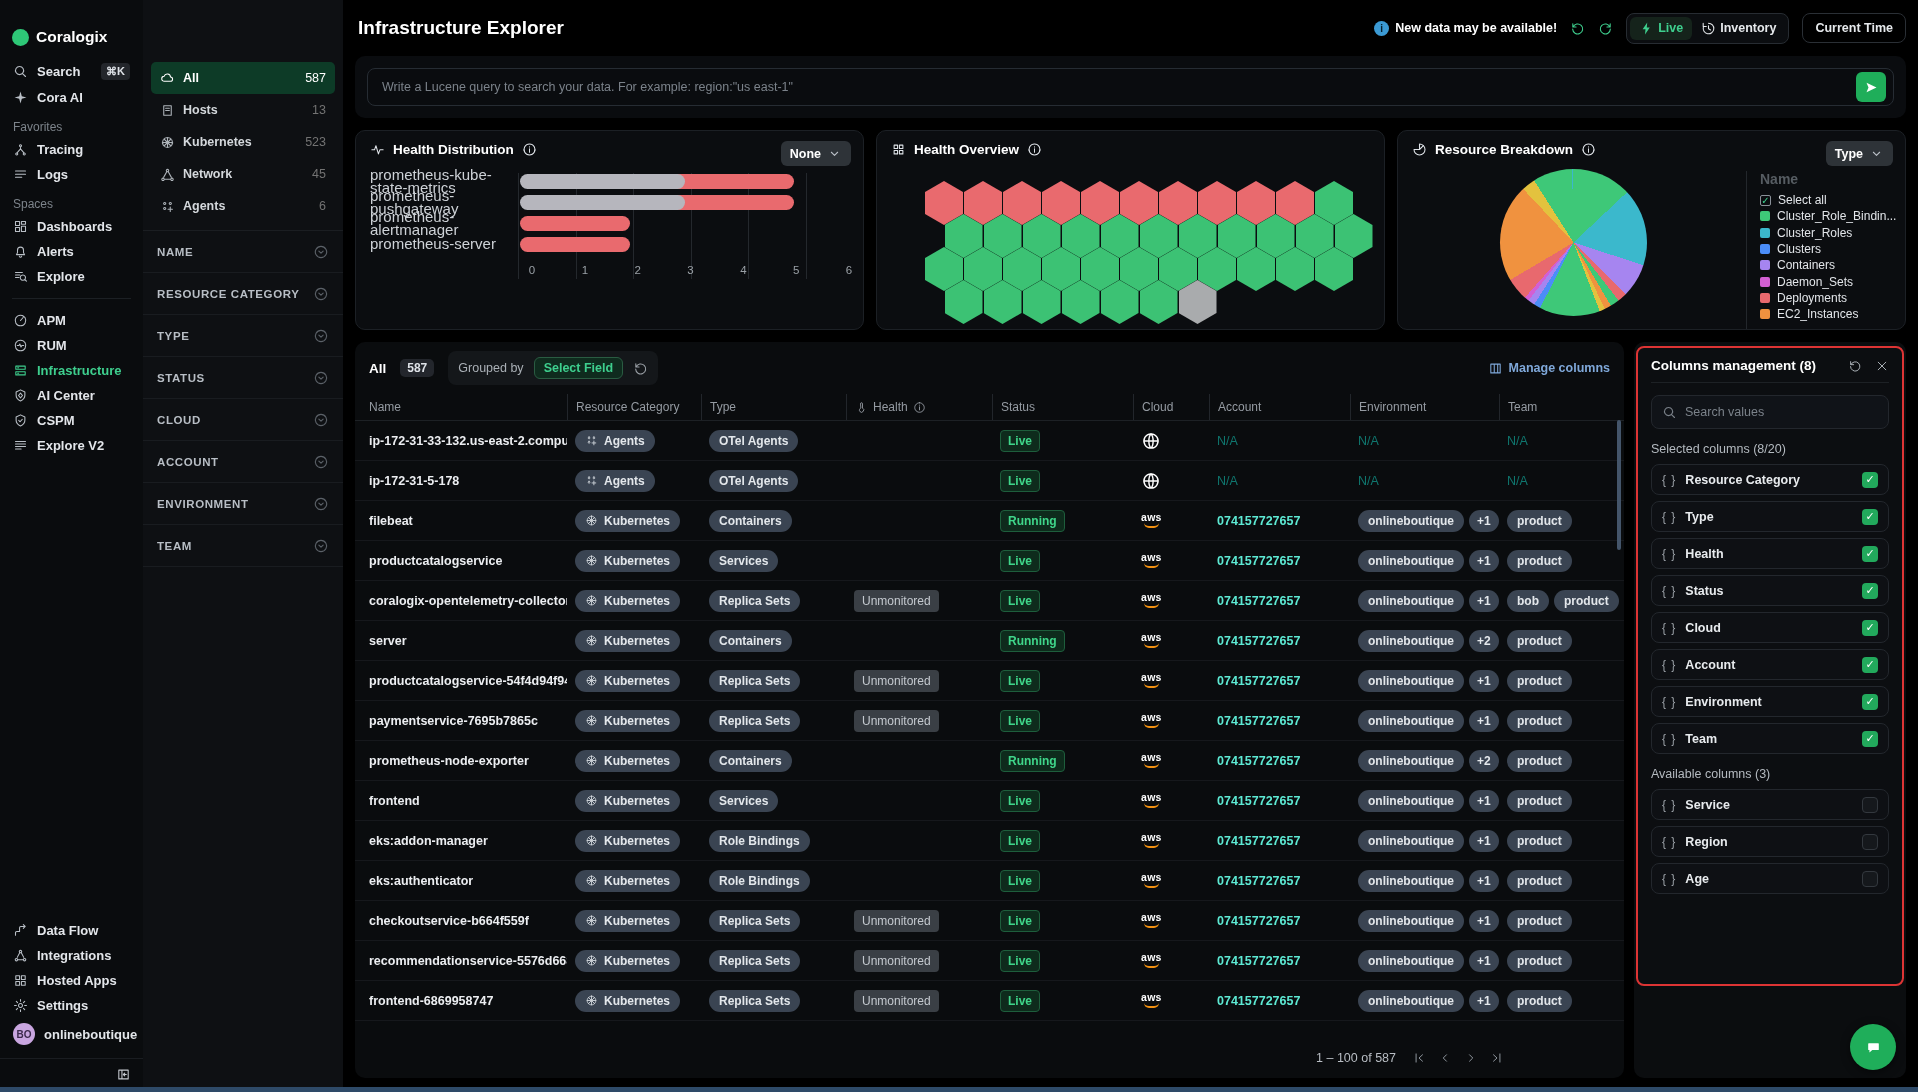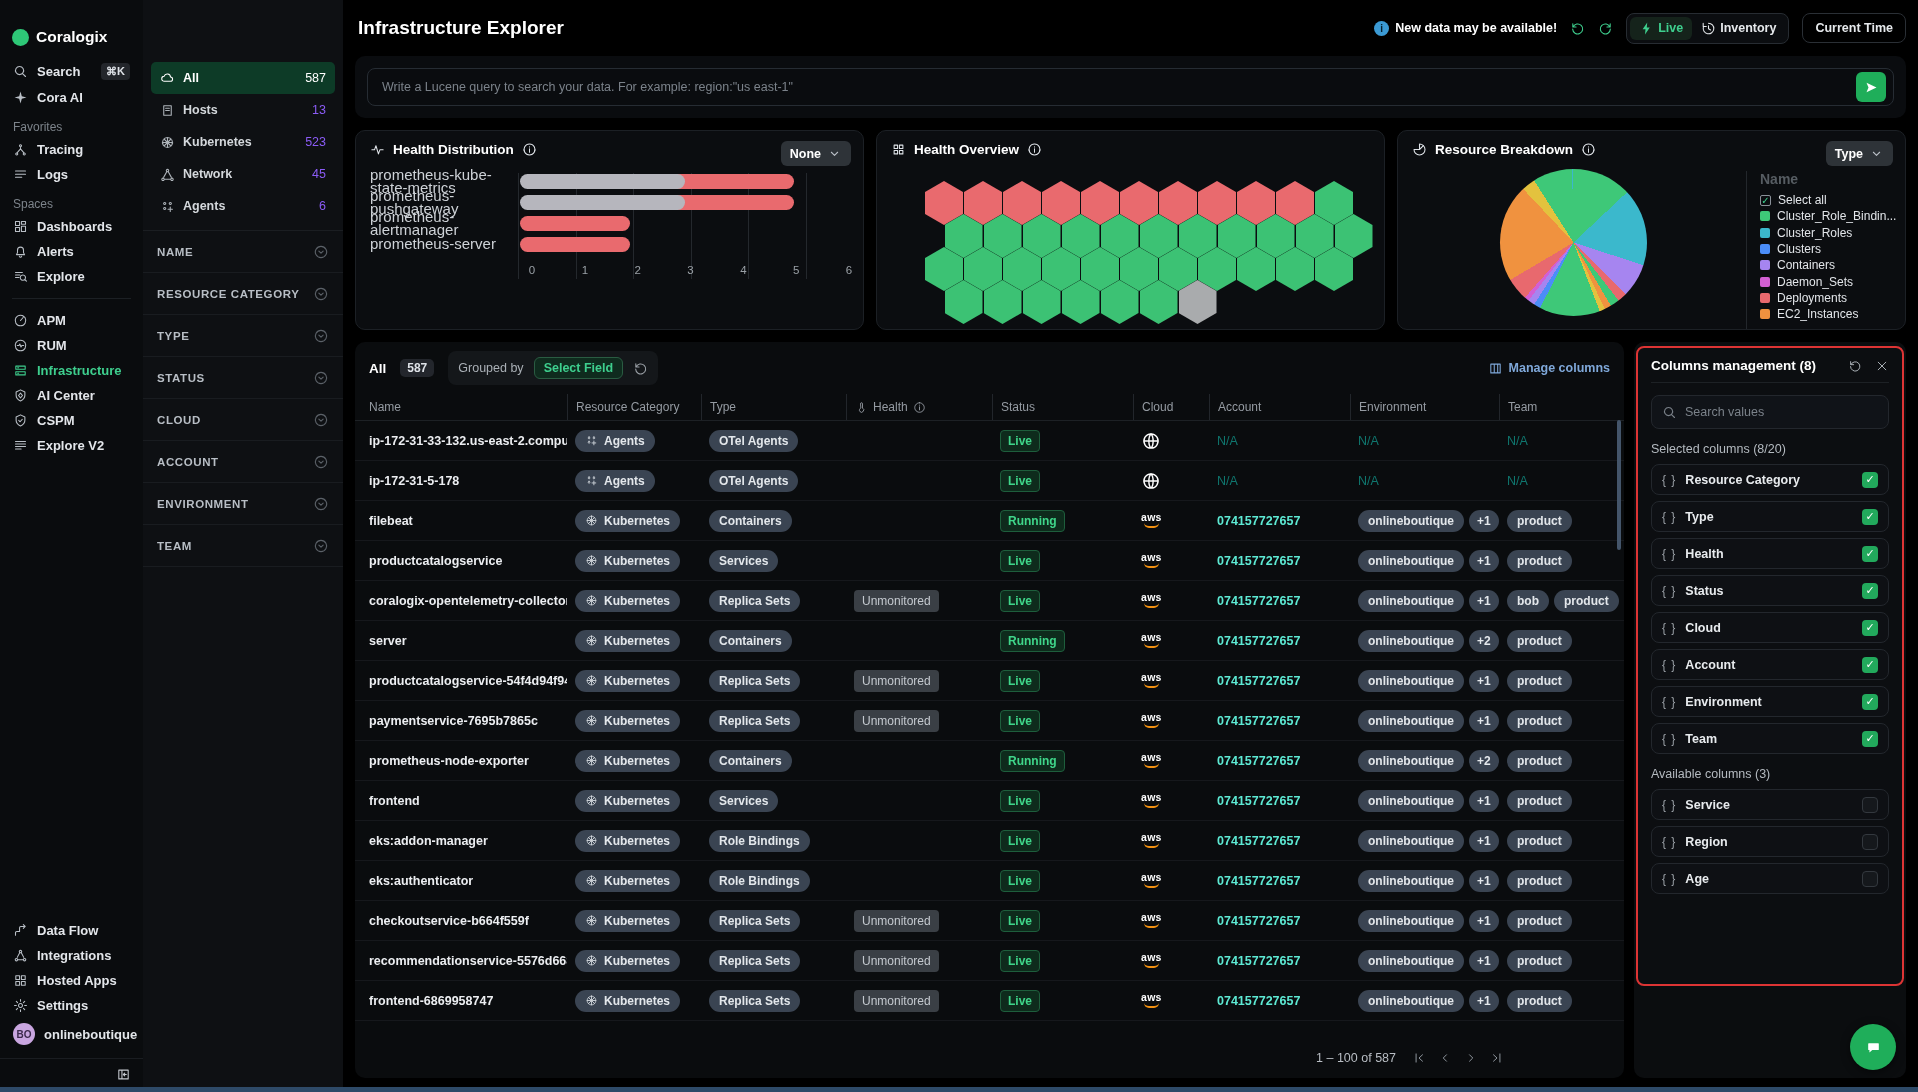--- a/index.html
+++ b/index.html
@@ -20,21 +20,21 @@
   .nav-div{border-top:1px solid #1c2024;margin:9px 12px}
   .nav-footer{margin-top:auto}
   .avatar{width:22px;height:22px;border-radius:50%;background:#c9a6e0;color:#3c2a4d;font-size:10px;font-weight:bold;display:flex;align-items:center;justify-content:center;flex-shrink:0}
   .side-collapse{border-top:1px solid #1a1d21;margin-top:8px;padding:8px 12px 10px;display:flex;justify-content:flex-end;color:#c6cad0}
 
   
   .filterbar{width:200px;background:#0e1013;flex-shrink:0;display:flex;flex-direction:column;padding-top:62px}
   .res-list{padding:0 8px 8px;border-bottom:1px solid #1b1e22}
   .res-item{display:flex;align-items:center;gap:8px;height:32px;padding:0 9px;border-radius:5px;color:#d4d8dc;font-size:12.5px;font-weight:600;cursor:pointer}
   .res-item svg{color:#aeb4ba}
-  .res-item .cnt{margin-left:auto;font-weight:400;color:#8b5cf6;font-size:12.5px}
+  .res-item .cnt{margin-left:auto;font-weight:400;color:#737373;font-size:12.5px}
   .res-item.active{background:#0d3b27;color:#fff}
   .res-item.active svg{color:#fff}
   .res-item.active .cnt{color:#fff}
   .fsec{display:flex;align-items:center;justify-content:space-between;height:42px;padding:0 14px;border-bottom:1px solid #191c20;cursor:pointer}
   .fsec span{color:#b8bec5;font-size:11.5px;letter-spacing:.6px;font-weight:600}
   .fsec svg{color:#5b6168}
 
   
   .main{flex:1;display:flex;flex-direction:column;padding:0 12px;min-width:0}
   .topbar{height:56px;display:flex;align-items:center}

